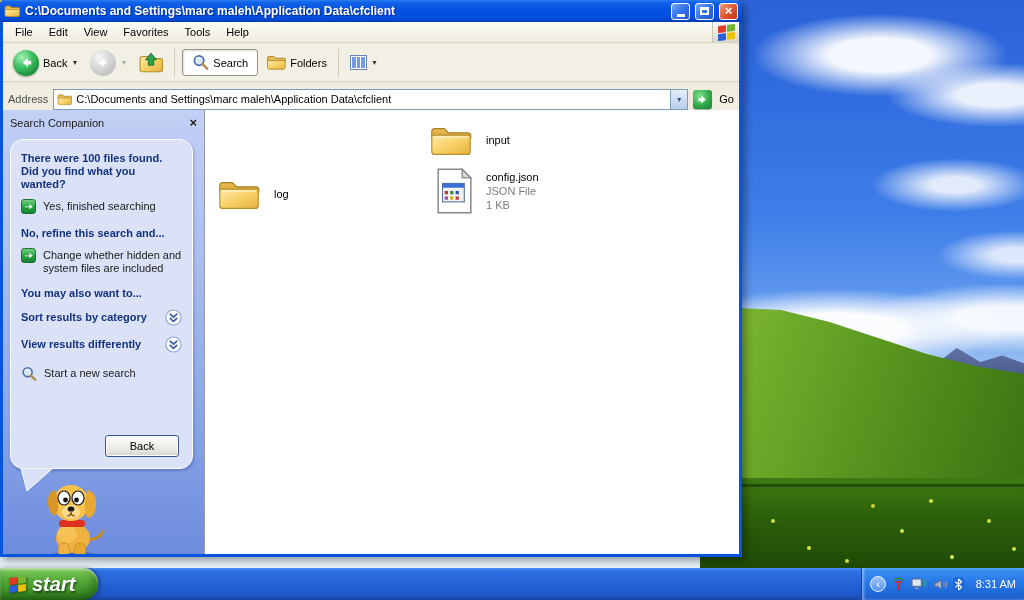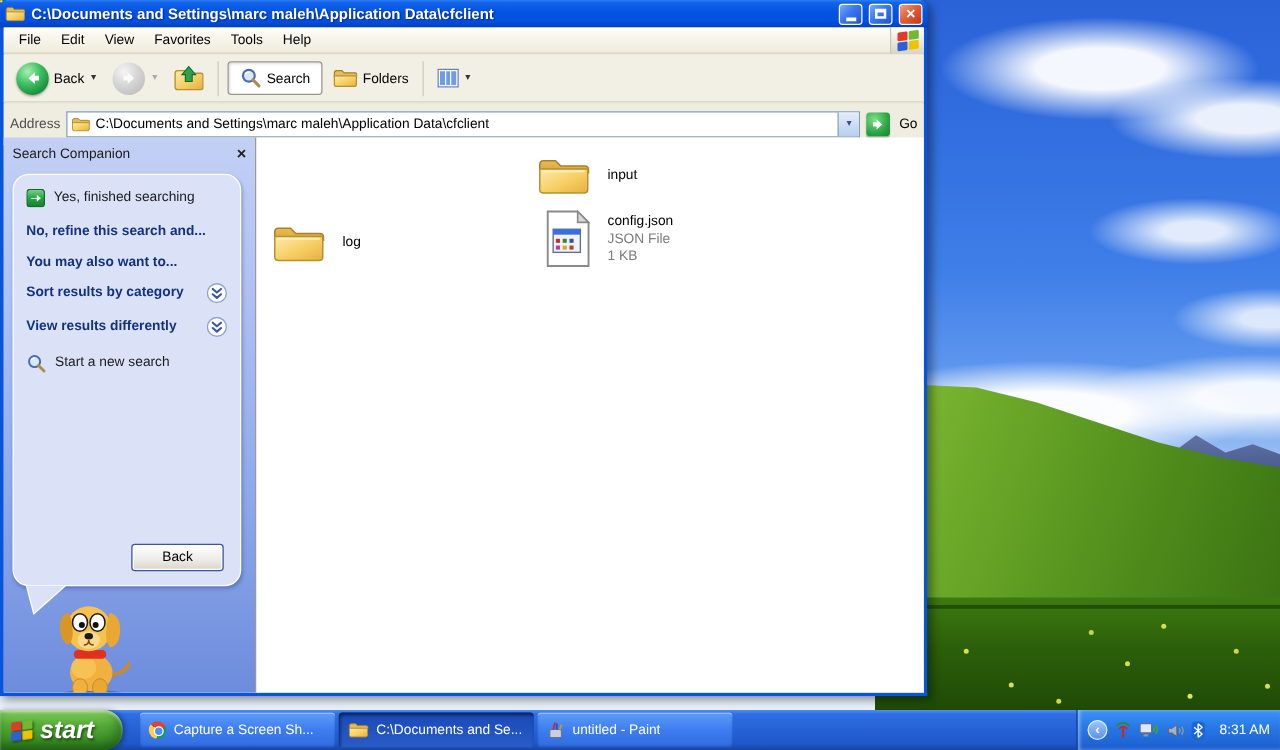--- a/index.html
+++ b/index.html
@@ -370,31 +370,38 @@
 
     <div class="content">
 
       <div class="scpane">
         <div class="sc-head">
           <span>Search Companion</span>
           <span class="x">×</span>
         </div>
 
         <div class="bubble">
+          <p class="sc-h">There were 100 files found. Did you find what you wanted?</p>
 
           <div class="sc-row">
             <svg width="15" height="15">
                 <use href="#sym-green-arrow"></use>
               </svg>
             <span>Yes, finished searching</span>
           </div>
 
           <p class="sc-h" style="margin-top:13px">No, refine this search and...</p>
 
 
+          <div class="sc-row">
+            <svg width="15" height="15">
+                <use href="#sym-green-arrow"></use>
+              </svg>
+            <span>Change whether hidden and system files are included</span>
+          </div>
 
           <p class="sc-h" style="margin-top:12px">You may also want to...</p>
 
           <div class="sc-exp">
             <span class="t">Sort results by category</span>
             <svg width="17" height="17">
                 <use href="#sym-chevrons"></use>
               </svg>
           </div>
 
@@ -457,38 +464,20 @@
     <div class="start">
       <span class="winflag" style="filter:drop-shadow(1px 1px 1px rgba(0,0,0,.5))">
           <i class="f1"></i>
           <i class="f2"></i>
           <i class="f3"></i>
           <i class="f4"></i>
         </span>
       <span class="st">start</span>
     </div>
 
-    <div class="tasks">
-      <div class="task">
-        <span class="chrome-ball"></span>
-        <span class="lbl">Capture a Screen Sh...</span>
-      </div>
-      <div class="task active">
-        <svg width="17" height="14">
-            <use href="#sym-folder-sm"></use>
-          </svg>
-        <span class="lbl">C:\Documents and Se...</span>
-      </div>
-      <div class="task">
-        <svg width="15" height="15">
-            <use href="#sym-paint"></use>
-          </svg>
-        <span class="lbl">untitled - Paint</span>
-      </div>
-    </div>
 
     <div class="tray">
       <span class="tray-chev">‹</span>
       <svg width="15" height="15">
           <use href="#sym-antenna"></use>
         </svg>
       <svg width="17" height="15">
           <use href="#sym-netmon"></use>
         </svg>
       <svg width="15" height="15">

